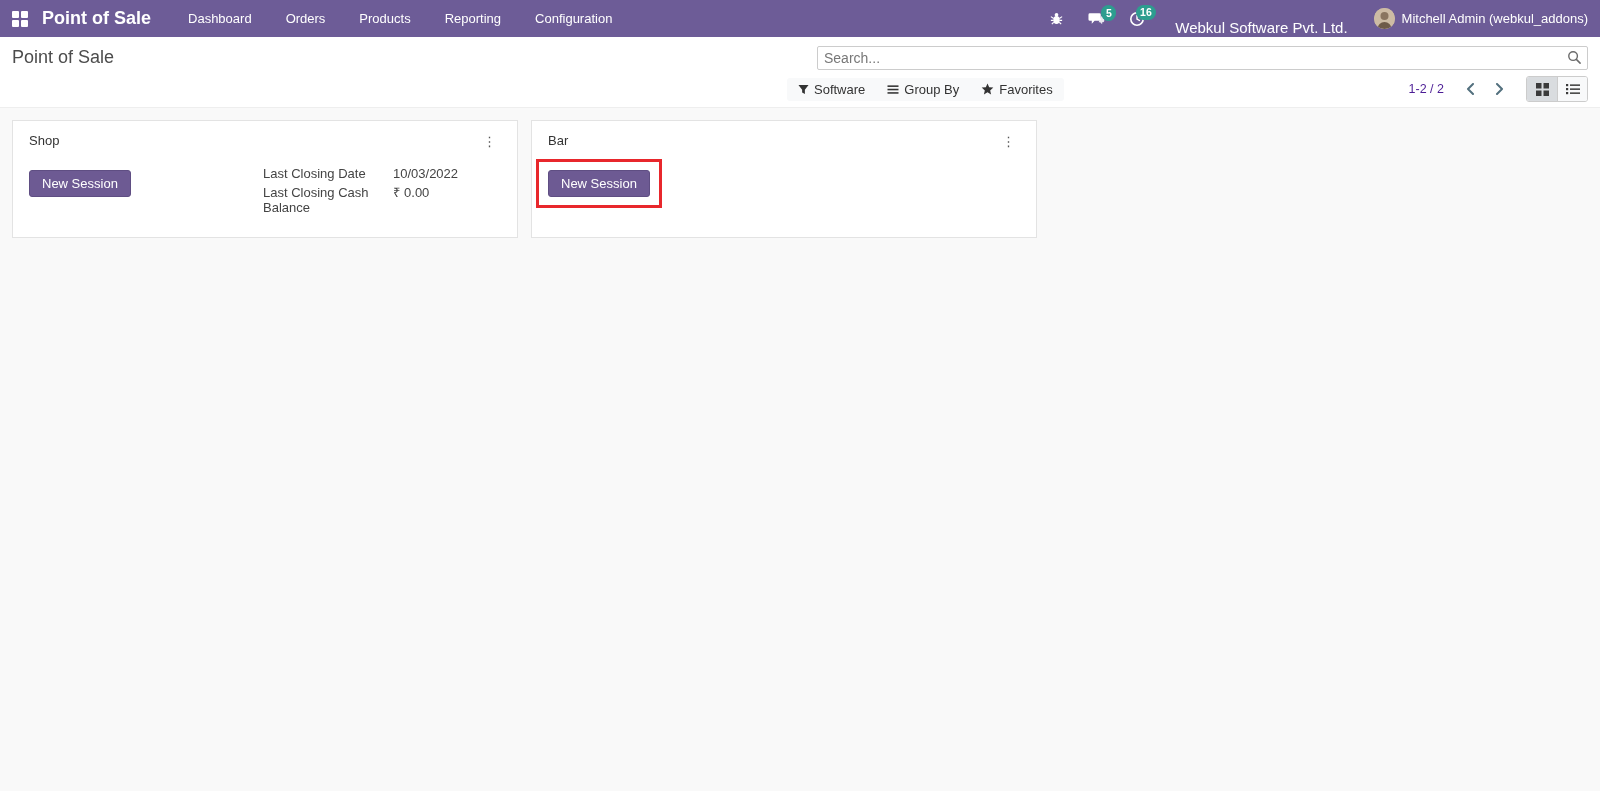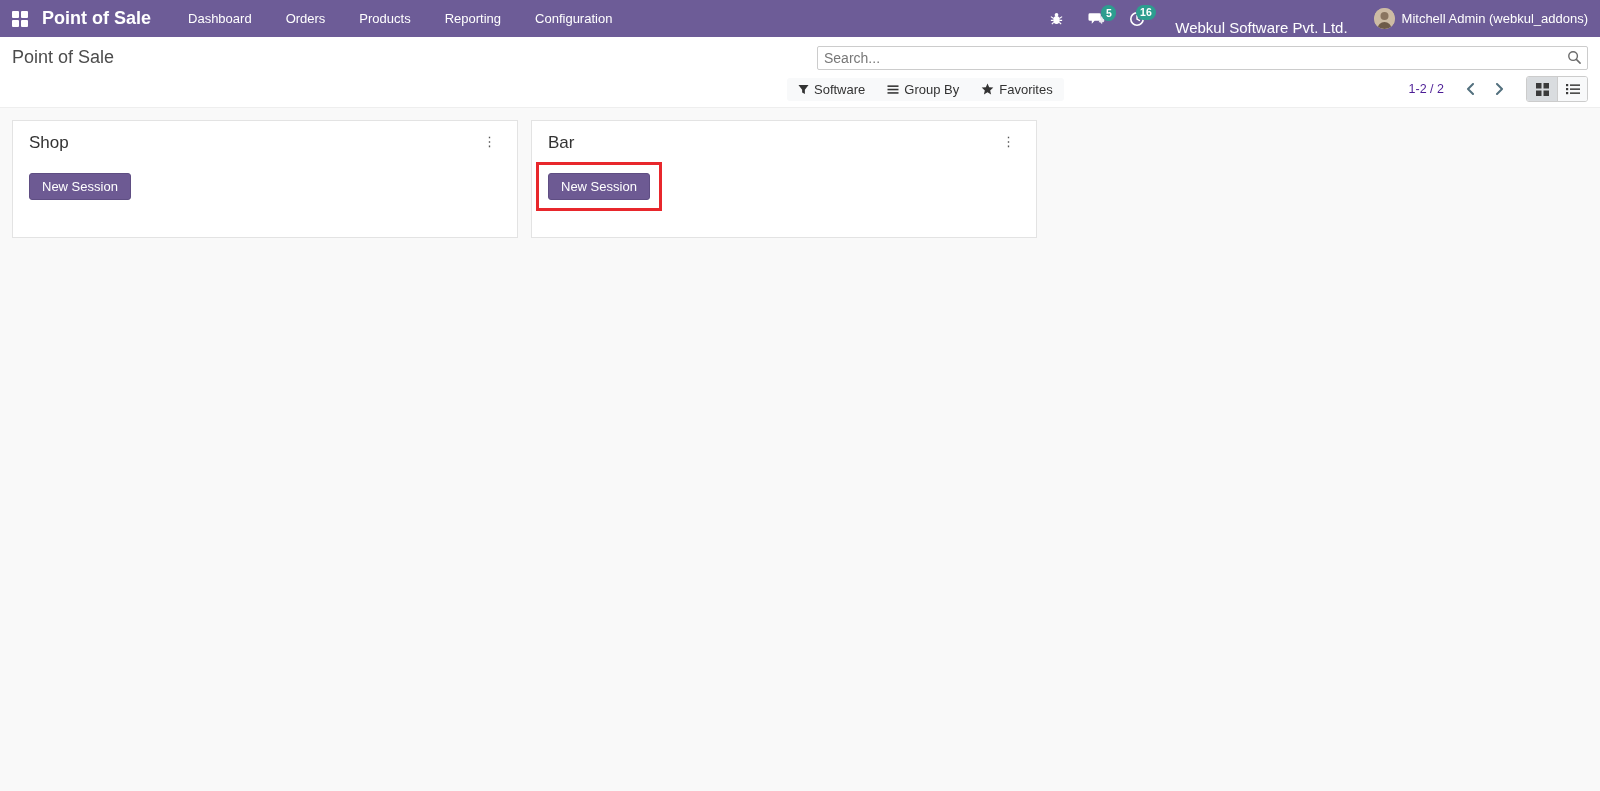--- a/index.html
+++ b/index.html
@@ -52,21 +52,21 @@
   .view-btn + .view-btn { border-left:1px solid #ccc; }
   .view-btn.active { background:#d9dcdf; }
 
   
   .content { flex:1; background:#f9f9f9; border-top:1px solid #eee; padding:12px; display:flex; align-items:flex-start; gap:13px; }
   .kanban-card {
     width:506px; height:118px; background:#fff; border:1px solid #e3e3e3;
     padding:12px 16px; position:relative;
   }
   .card-head { display:flex; align-items:flex-start; }
-  .card-title { font-size:17px; color:#333; }
+  .card-title { font-size:13px; color:#333; }
   .kebab { margin-left:auto; color:#555; font-size:13px; line-height:1; cursor:pointer; padding:2px 5px; letter-spacing:0; }
   .card-body { display:flex; align-items:flex-start; margin-top:20px; }
   .btn-primary {
     background:#6d5a93; border:1px solid #5f4e83; color:#fff; font-size:13px;
     padding:5px 12px; border-radius:3px; cursor:pointer; font-family:"Liberation Sans",sans-serif;
   }
   .annotation-box { border:3px solid #e8272c; padding:8px 9px; margin:-11px 0 0 -12px; }
   .field-table { margin-left:auto; width:238px; margin-top:-4px; }
   .field-row { display:flex; line-height:1.2; }
   .field-label { width:130px; color:#444; padding-bottom:3px; }
@@ -203,20 +203,30 @@
 
 <main class="content">
 
   <div class="kanban-card">
     <div class="card-head">
       <div class="card-title">Shop</div>
       <div class="kebab">⋮</div>
     </div>
     <div class="card-body">
       <button class="btn-primary">New Session</button>
+      <div class="field-table">
+        <div class="field-row">
+          <div class="field-label">Last Closing Date</div>
+          <div class="field-value">10/03/2022</div>
+        </div>
+        <div class="field-row">
+          <div class="field-label">Last Closing Cash Balance</div>
+          <div class="field-value">₹ 0.00</div>
+        </div>
+      </div>
     </div>
   </div>
 
   <div class="kanban-card">
     <div class="card-head">
       <div class="card-title">Bar</div>
       <div class="kebab">⋮</div>
     </div>
     <div class="card-body">
       <div class="annotation-box">

